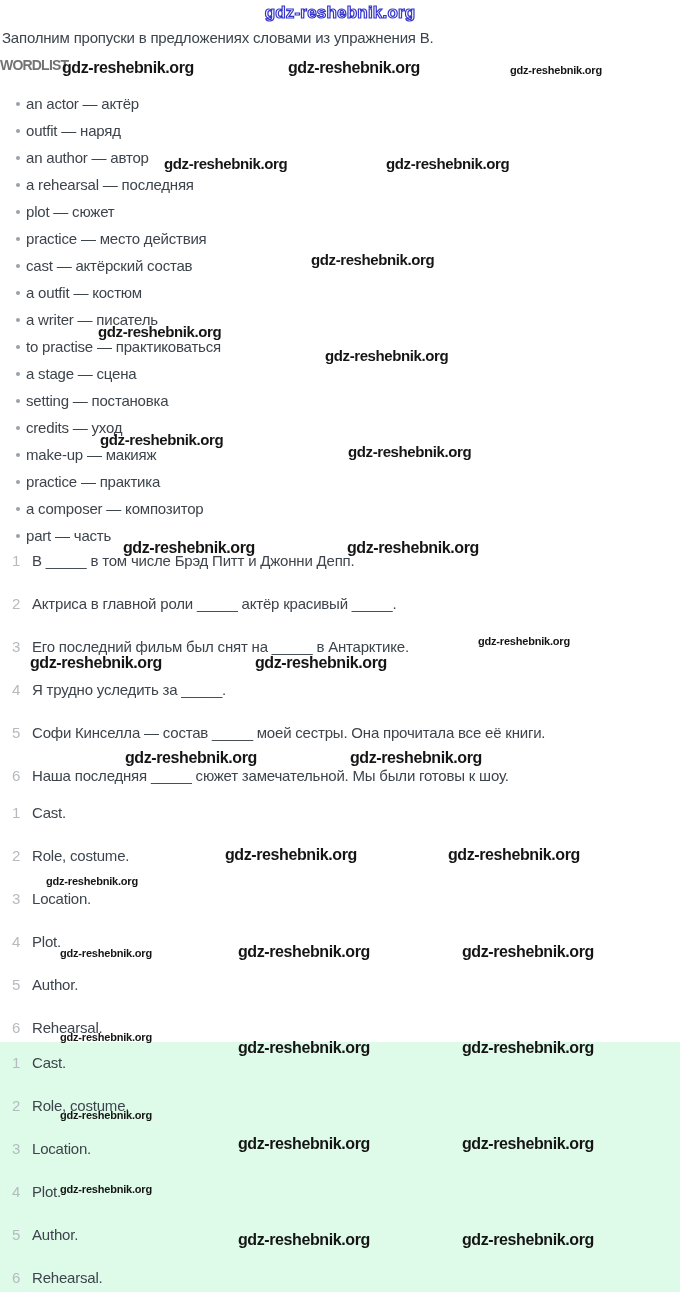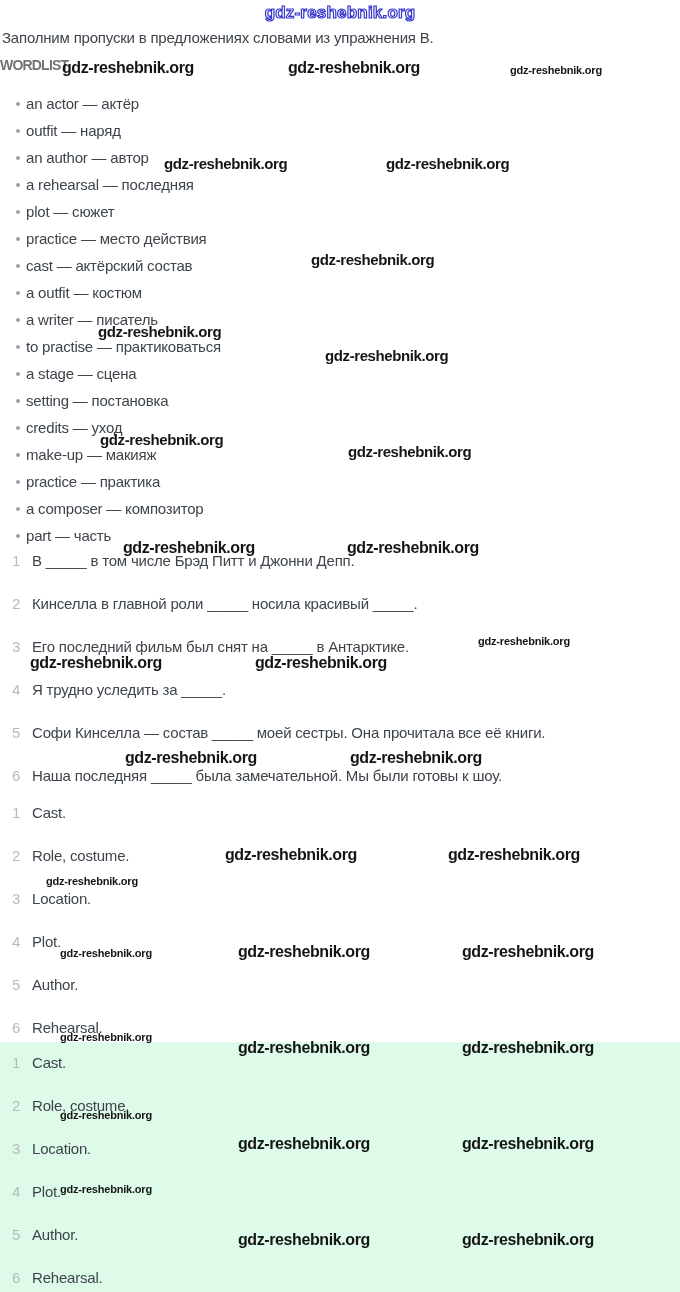--- a/index.html
+++ b/index.html
@@ -109,37 +109,37 @@
       <span class="bullet"></span>
       <span class="wl-text">part — часть</span>
     </div>
 
   <div class="abs row" style="top:552px">
       <span class="num">1</span>
       <span class="txt">В _____ в том числе Брэд Питт и Джонни Депп.</span>
     </div>
   <div class="abs row" style="top:595px">
       <span class="num">2</span>
-      <span class="txt">Кинселла в главной роли _____ носила красивый _____.</span>
+      <span class="txt">Актриса в главной роли _____ актёр красивый _____.</span>
     </div>
   <div class="abs row" style="top:638px">
       <span class="num">3</span>
       <span class="txt">Его последний фильм был снят на _____ в Антарктике.</span>
     </div>
   <div class="abs row" style="top:681px">
       <span class="num">4</span>
       <span class="txt">Я трудно уследить за _____.</span>
     </div>
   <div class="abs row" style="top:724px">
       <span class="num">5</span>
       <span class="txt">Софи Кинселла — состав _____ моей сестры. Она прочитала все её книги.</span>
     </div>
   <div class="abs row" style="top:767px">
       <span class="num">6</span>
-      <span class="txt">Наша последняя _____ была замечательной. Мы были готовы к шоу.</span>
+      <span class="txt">Наша последняя _____ сюжет замечательной. Мы были готовы к шоу.</span>
     </div>
 
   <div class="abs row" style="top:804px">
       <span class="num">1</span>
       <span class="txt">Cast.</span>
     </div>
   <div class="abs row" style="top:847px">
       <span class="num">2</span>
       <span class="txt">Role, costume.</span>
     </div>

